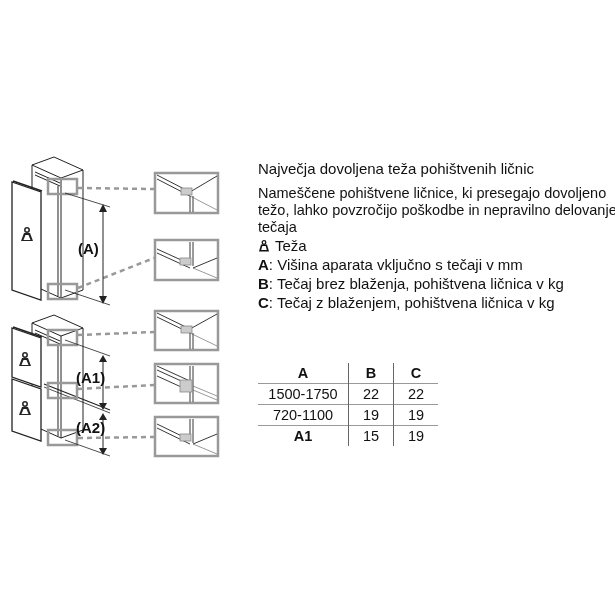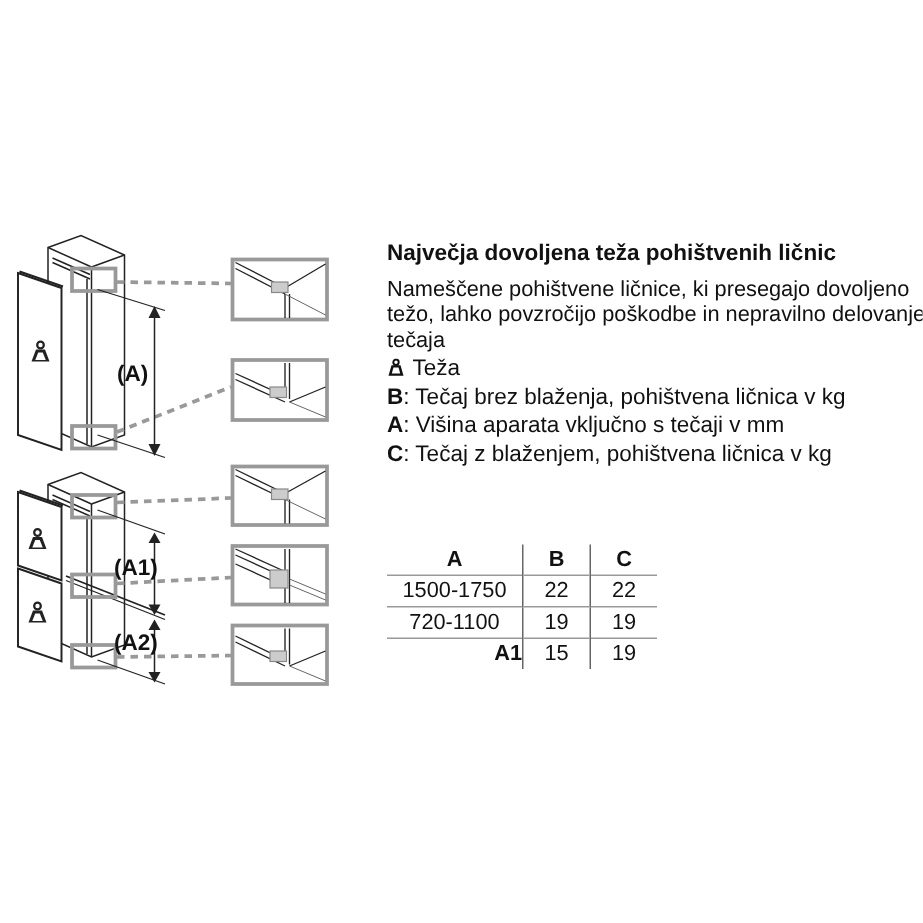--- a/index.html
+++ b/index.html
@@ -1,31 +1,31 @@
 <!DOCTYPE html>
 <html><head>
 <meta charset="utf-8">
 <style>
   html, body { margin:0; padding:0; background:#ffffff; }
   body { width:615px; height:615px; position:relative; overflow:hidden; font-family:"Liberation Sans", sans-serif; color:#111; }
   .diagram { position:absolute; left:0; top:0; width:240px; height:615px; }
-  .title { position:absolute; left:258px; top:160px; font-size:15px; font-weight:bold; white-space:nowrap; }
+  .title { position:absolute; left:258px; top:160px; font-size:15px; font-weight:normal; white-space:nowrap; }
   .desc { position:absolute; left:258px; top:185px; font-size:14.5px; line-height:17px; width:360px; }
   .legend { position:absolute; left:258px; top:236px; font-size:15px; line-height:19px; }
   .legend div { white-space:nowrap; }
   .legend b { font-weight:bold; }
   .weight-glyph { display:inline-block; width:12px; height:12px; vertical-align:-1px; margin-right:5px; }
   table.data { position:absolute; left:258px; top:363px; border-collapse:collapse; font-size:14.5px; }
   table.data th, table.data td { text-align:center; padding:0; height:20px; }
   table.data th { font-weight:bold; }
   table.data tr + tr td, table.data tr + tr th { border-top:1px solid #999; }
   table.data .c0 { width:90px; }
   table.data .c1 { width:44px; border-left:1px solid #666; }
   table.data .c2 { width:44px; border-left:1px solid #666; }
-  table.data td.bold { font-weight:bold;text-align:right; }
+  table.data td.bold { font-weight:bold; }
   svg text { font-family:"Liberation Sans", sans-serif; font-weight:bold; }
 </style>
 </head>
 <body>
 
 <svg class="diagram" viewBox="0 0 240 615" xmlns="http://www.w3.org/2000/svg">
   <g stroke="#222" stroke-width="1" fill="none">
 
     <g>
 
@@ -167,22 +167,22 @@
 <div class="desc">Nameščene pohištvene ličnice, ki presegajo dovoljeno težo, lahko povzročijo poškodbe in nepravilno delovanje tečaja</div>
 
 <div class="legend">
   <div>
     <svg class="weight-glyph" viewBox="0 0 12 12">
       <circle cx="6" cy="2.5" r="1.8" fill="none" stroke="#111" stroke-width="1.3"></circle>
       <path d="M1,11.5 L3,4.5 L9,4.5 L11,11.5 Z" fill="#111"></path>
       <path d="M3.2,10 L4.3,6 L7.7,6 L8.8,10 Z" fill="#fff"></path>
     </svg><span>Teža</span>
   </div>
+  <div><b>A</b><span>: Višina aparata vključno s tečaji v mm</span></div>
   <div><b>B</b><span>: Tečaj brez blaženja, pohištvena ličnica v kg</span></div>
-  <div><b>A</b><span>: Višina aparata vključno s tečaji v mm</span></div>
   <div><b>C</b><span>: Tečaj z blaženjem, pohištvena ličnica v kg</span></div>
 </div>
 
 <table class="data">
   <tbody>
       <tr>
     <th class="c0">A</th>
     <th class="c1">B</th>
     <th class="c2">C</th>
   </tr>

